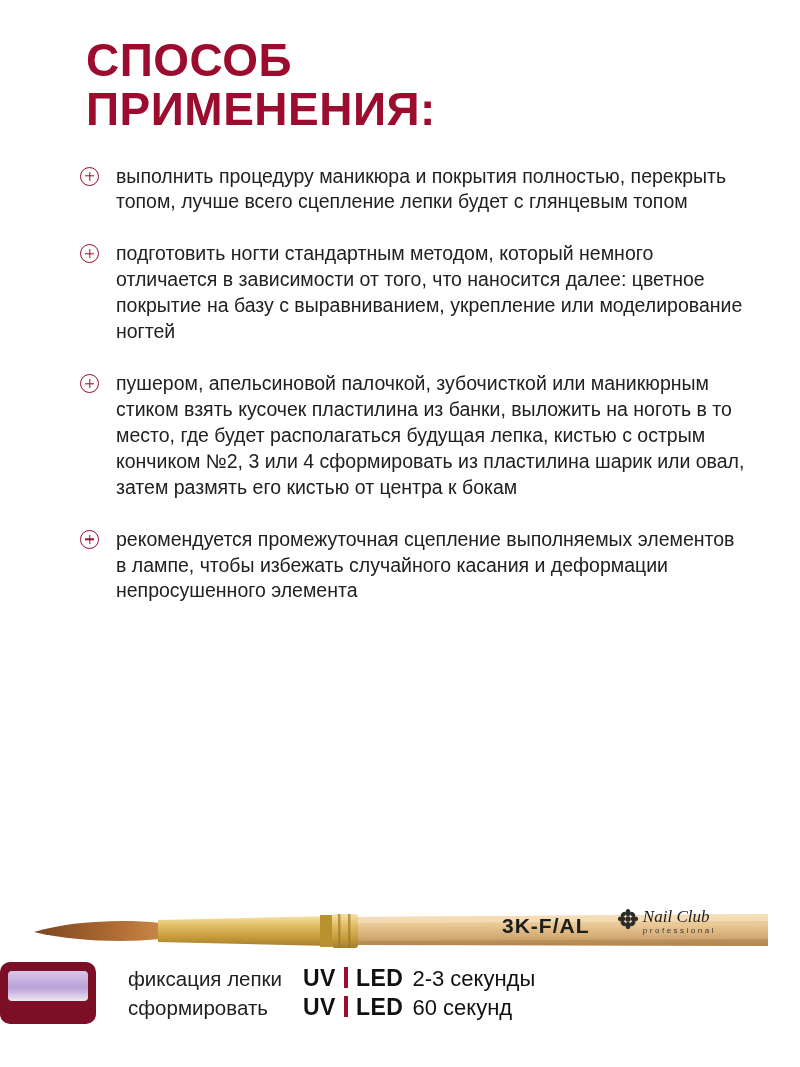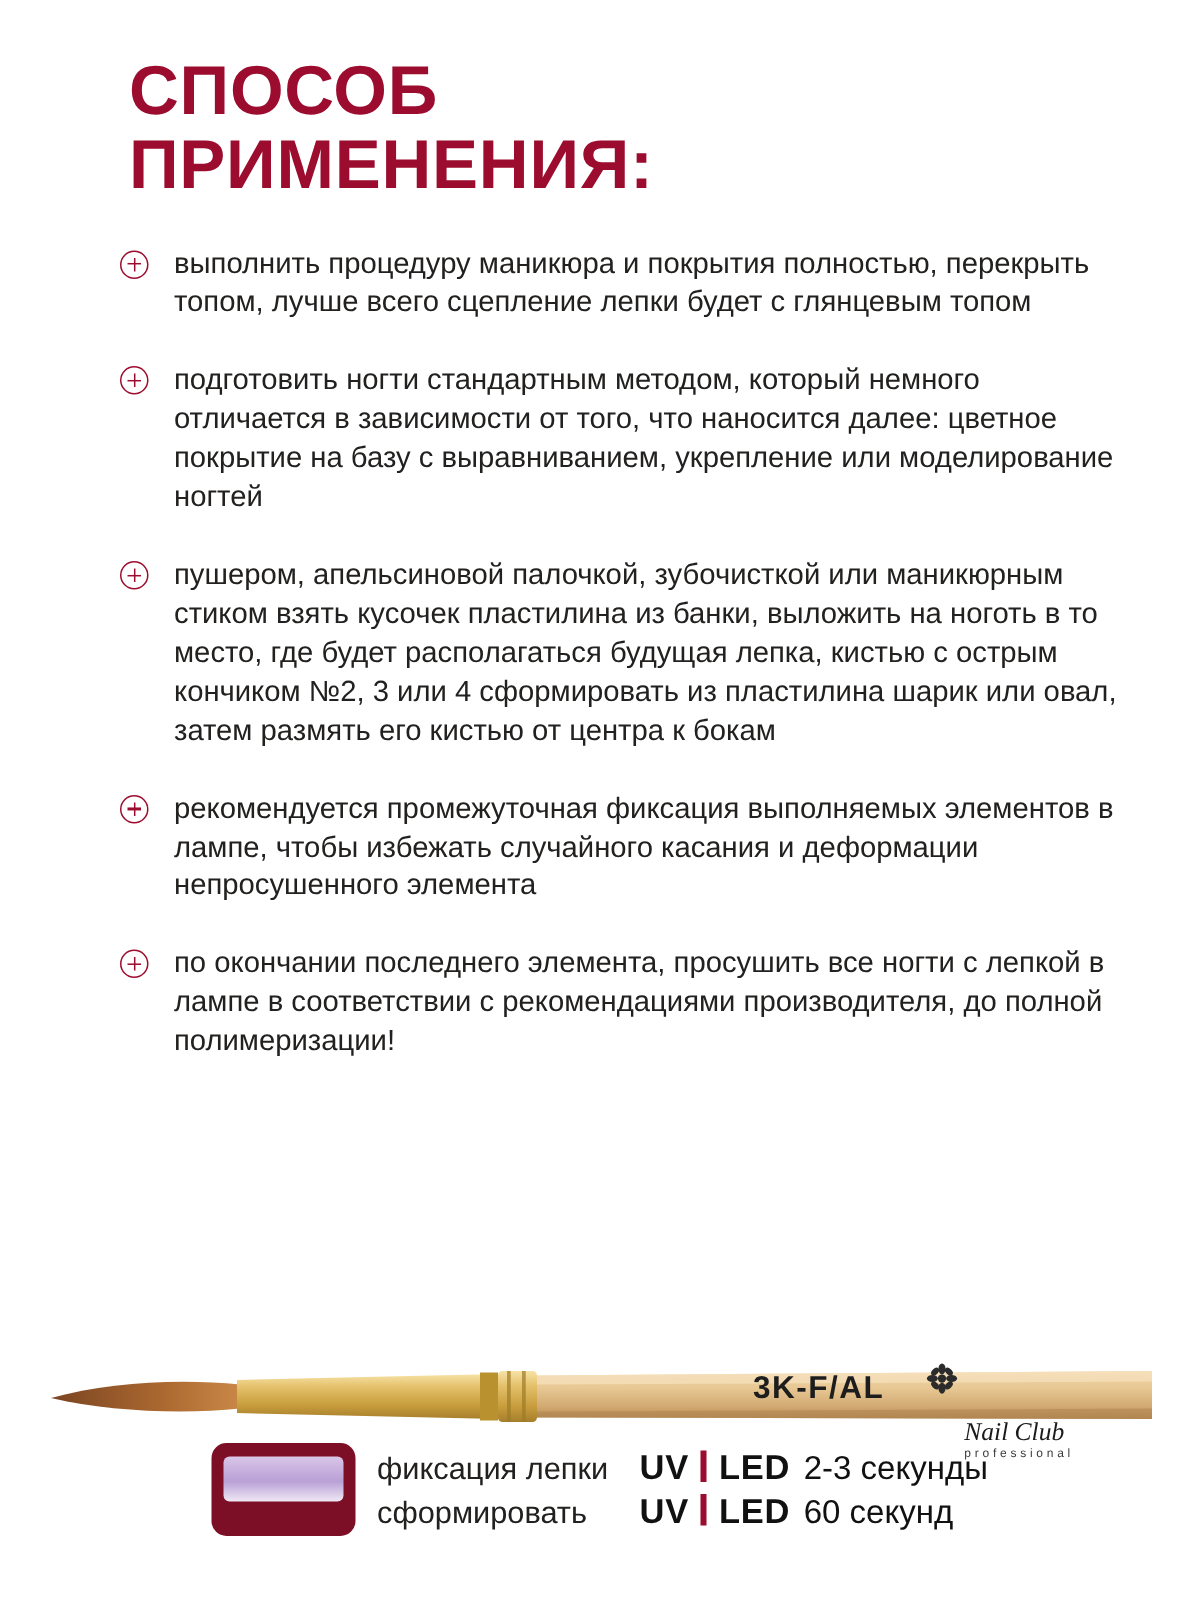--- a/index.html
+++ b/index.html
@@ -101,21 +101,20 @@
     top: 16px;
     text-align: left;
     line-height: 1;
   }
   .brand-name {
     font-family: "Liberation Serif", serif;
     font-style: italic;
     font-size: 17px;
     color: #1b1b1b;
     display: block;
-    margin-top: 38px;
   }
   .brand-sub {
     font-size: 8px;
     letter-spacing: 2.5px;
     color: #3a3a3a;
     display: block;
     margin-top: 2px;
     text-align: center;
   }
   .brand-mark {
@@ -126,22 +125,22 @@
     height: 22px;
   }
 
   
   .footer {
     position: absolute;
     left: 0; right: 0;
     top: 962px;
     display: flex;
     align-items: center;
-    justify-content: center;
-    gap: 14px;
+    justify-content: flex-start;
+    gap: 32px;
   }
   .lamp {
     width: 96px;
     height: 62px;
     border-radius: 10px;
     background: #7c0f26;
     padding: 9px 8px 14px 8px;
     display: flex;
     align-items: flex-start;
     justify-content: center;
@@ -214,25 +213,21 @@
     <li class="step">
       <span class="plus-icon"></span>
       <span>подготовить ногти стандартным методом, который немного отличается в зависимости от того, что наносится далее: цветное покрытие на базу с выравниванием, укрепление или моделирование ногтей</span>
     </li>
     <li class="step">
       <span class="plus-icon"></span>
       <span>пушером, апельсиновой палочкой, зубочисткой или маникюрным стиком взять кусочек пластилина из банки, выложить на ноготь в то место, где будет располагаться будущая лепка, кистью с острым кончиком №2, 3 или 4 сформировать из пластилина шарик или овал, затем размять его кистью от центра к бокам</span>
     </li>
     <li class="step">
       <span class="plus-icon"></span>
-      <span>рекомендуется промежуточная фиксация выполняемых элементов в лампе, чтобы избежать случайного касания и деформации непросушенного элемента</span>
-    </li>
-    <li class="step">
-      <span class="plus-icon"></span>
-      <span>по окончании последнего элемента, просушить все ногти с лепкой в лампе в соответствии с рекомендациями производителя,  до полной полимеризации!</span>
+      <span>рекомендуется промежуточная сцепление выполняемых элементов в лампе, чтобы избежать случайного касания и деформации непросушенного элемента</span>
     </li>
   </ul>
 
   <div class="brush-wrap">
     <svg class="brush-svg" viewBox="0 0 736 78" preserveAspectRatio="none">
       <defs>
         <linearGradient id="wood" x1="0" y1="0" x2="0" y2="1">
           <stop offset="0%" stop-color="#f0d6a8"></stop>
           <stop offset="35%" stop-color="#e8c894"></stop>
           <stop offset="75%" stop-color="#d1a871"></stop>

